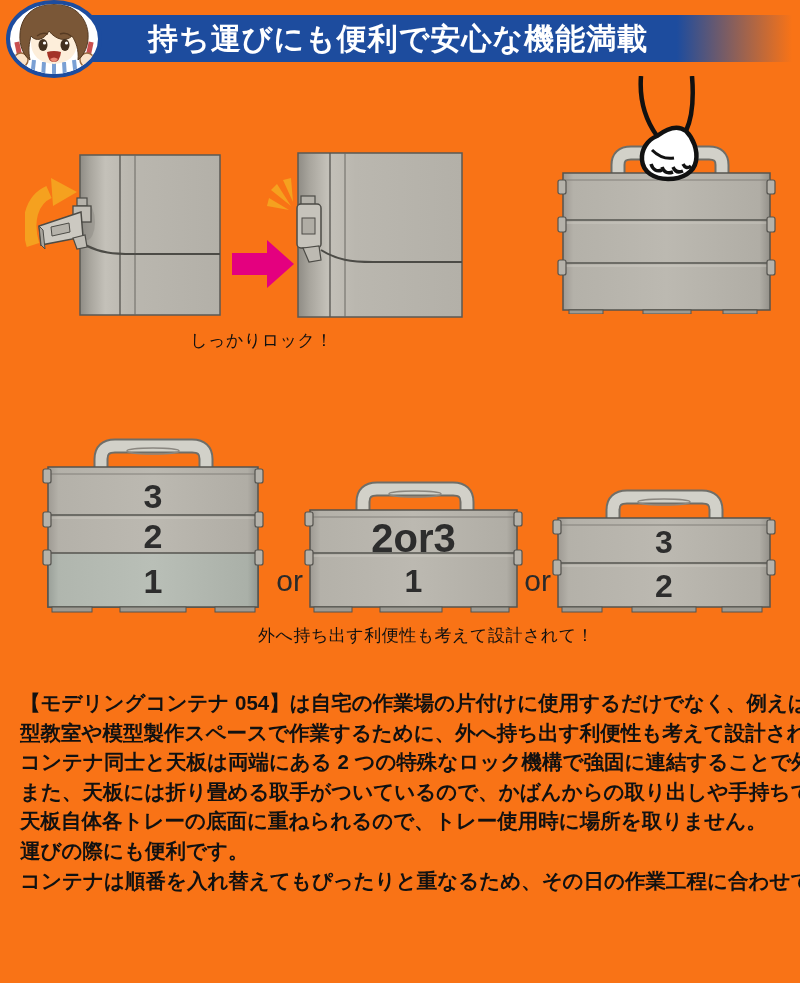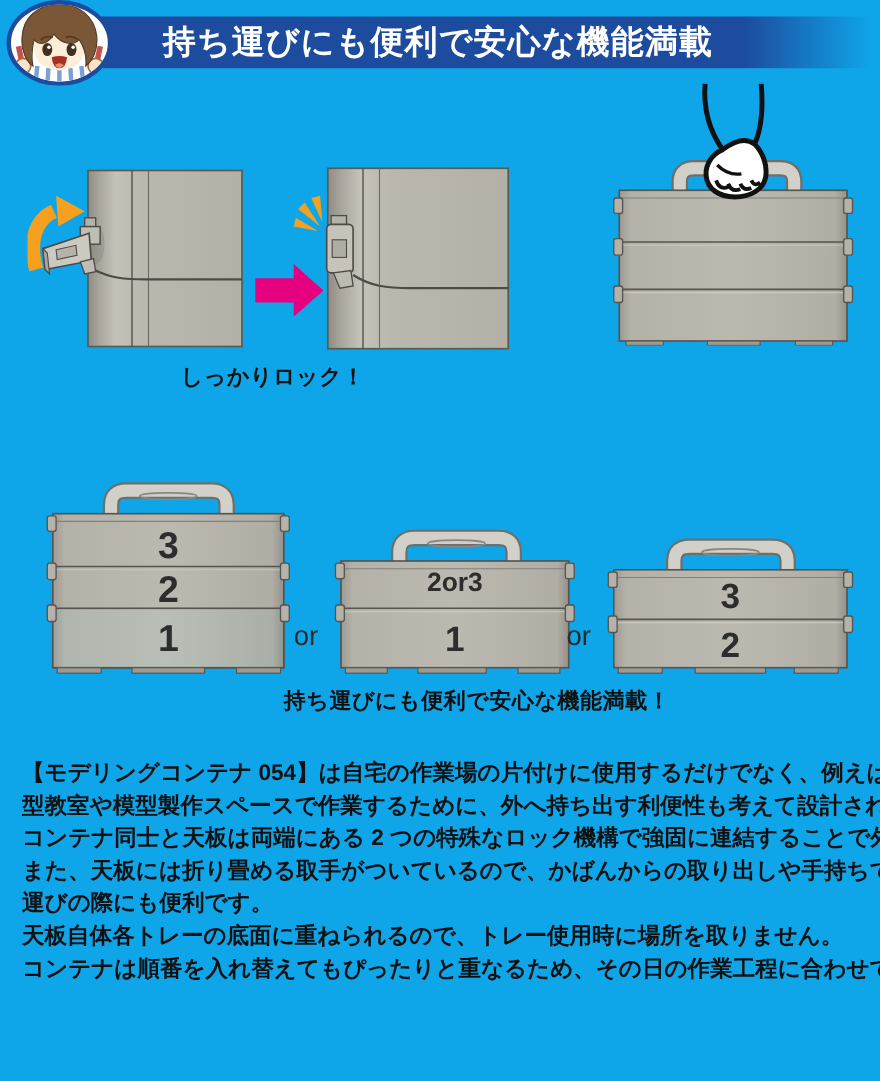--- a/index.html
+++ b/index.html
@@ -1,27 +1,27 @@
 <!DOCTYPE html>
 <html><head>
 <meta charset="utf-8">
 <style>
   html,body{margin:0;padding:0;background:#fff;}
-  .page{position:relative;width:800px;height:983px;background:#0ea5e9;overflow:hidden;
+  .page{position:relative;width:800px;height:983px;background:#f97316;overflow:hidden;
         font-family:"Liberation Sans","DejaVu Sans",sans-serif;color:#111;}
   .banner{position:absolute;left:30px;top:15px;width:770px;height:47px;
           background:linear-gradient(90deg,#1d4c9e 0%,#1d4c9e 84%,rgba(29,76,158,0) 99%);}
   .banner-title{position:absolute;left:118px;top:0;line-height:47px;font-size:30px;
           font-weight:bold;color:#fff;letter-spacing:1px;white-space:nowrap;}
   .avatar{position:absolute;left:4px;top:0;width:100px;height:78px;}
   .ill{position:absolute;}
-  .cap{position:absolute;font-weight:bold;font-size:20px;color:#111;letter-spacing:0.5px;
-       white-space:nowrap;text-align:center;}
+  .cap{position:absolute;font-weight:normal;font-size:17px;color:#111;letter-spacing:0.5px;
+       white-space:nowrap;text-align:right;}
   .tier-label{position:absolute;font-weight:bold;color:#2d2d2d;text-align:center;white-space:nowrap;}
-  .or{position:absolute;font-size:25px;color:#2b2b2b;text-align:left;}
+  .or{position:absolute;font-size:30px;color:#2b2b2b;text-align:right;}
   .body-text{position:absolute;left:20px;top:688px;width:766px;font-size:20.5px;
        font-weight:bold;color:#111;line-height:29.6px;letter-spacing:0px;}
   .body-text .line{white-space:nowrap;}
 </style>
 </head>
 <body>
 
 <div class="page">
 
   <svg width="0" height="0" style="position:absolute">
@@ -206,21 +206,21 @@
         <rect x="211" y="34" width="8" height="14" rx="2"></rect>
       <rect x="2" y="72" width="8" height="15" rx="2"></rect>
         <rect x="211" y="72" width="8" height="15" rx="2"></rect>
     </g>
     <g fill="#9d9a92" stroke="#55544f" stroke-width="1">
       <rect x="11" y="129" width="38" height="5"></rect>
         <rect x="77" y="129" width="62" height="5"></rect>
         <rect x="168" y="129" width="38" height="5"></rect>
     </g>
   </svg>
-  <span class="tier-label" style="left:310px;top:516px;width:207px;font-size:24px">2or3</span>
+  <span class="tier-label" style="left:310px;top:516px;width:207px;font-size:40px">2or3</span>
   <span class="tier-label" style="left:310px;top:563px;width:207px;font-size:32px">1</span>
 
   <span class="or" style="left:515px;top:564px;width:36px">or</span>
 
   <svg class="ill" style="left:550px;top:486px" width="230" height="128" viewBox="0 0 230 128">
     <path d="M 63,32 V 24 Q 63,11 77,11 H 152 Q 166,11 166,24 V 32" fill="none" stroke="#6f6e68" stroke-width="15" stroke-linejoin="round"></path>
     <path d="M 63,32 V 24 Q 63,11 77,11 H 152 Q 166,11 166,24 V 32" fill="none" stroke="#d2d1c9" stroke-width="11"></path>
     <ellipse cx="114" cy="16" rx="26" ry="3" fill="none" stroke="#8a8780" stroke-width="1.5"></ellipse>
     <rect x="8" y="32" width="212" height="89" fill="url(#gradCase)" stroke="#55544f" stroke-width="1.5"></rect>
     <line x1="8" y1="39" x2="220" y2="39" stroke="#83807a" stroke-width="1"></line>
@@ -234,25 +234,25 @@
     </g>
     <g fill="#9d9a92" stroke="#55544f" stroke-width="1">
       <rect x="12" y="121" width="40" height="5"></rect>
         <rect x="82" y="121" width="64" height="5"></rect>
         <rect x="172" y="121" width="40" height="5"></rect>
     </g>
   </svg>
   <span class="tier-label" style="left:558px;top:524px;width:212px;font-size:32px">3</span>
   <span class="tier-label" style="left:558px;top:568px;width:212px;font-size:32px">2</span>
 
-  <span class="cap" style="left:258px;top:624px;width:292px">持ち運びにも便利で安心な機能満載！</span>
+  <span class="cap" style="left:258px;top:624px;width:292px">外へ持ち出す利便性も考えて設計されて！</span>
 
   <div class="body-text">
     <div class="line">【モデリングコンテナ 054】は自宅の作業場の片付けに使用するだけでなく、例えば模</div>
     <div class="line">型教室や模型製作スペースで作業するために、外へ持ち出す利便性も考えて設計されて</div>
     <div class="line">コンテナ同士と天板は両端にある 2 つの特殊なロック機構で強固に連結することで外れ</div>
     <div class="line">また、天板には折り畳める取手がついているので、かばんからの取り出しや手持ちでの</div>
+    <div class="line">天板自体各トレーの底面に重ねられるので、トレー使用時に場所を取りません。</div>
     <div class="line">運びの際にも便利です。</div>
-    <div class="line">天板自体各トレーの底面に重ねられるので、トレー使用時に場所を取りません。</div>
     <div class="line">コンテナは順番を入れ替えてもぴったりと重なるため、その日の作業工程に合わせてコ</div>
   </div>
 
 </div>
 
 </body></html>

